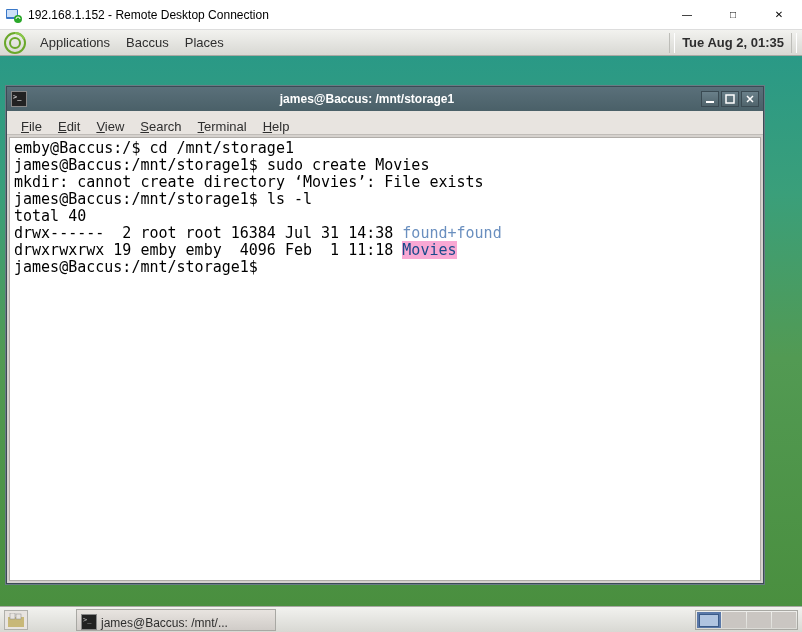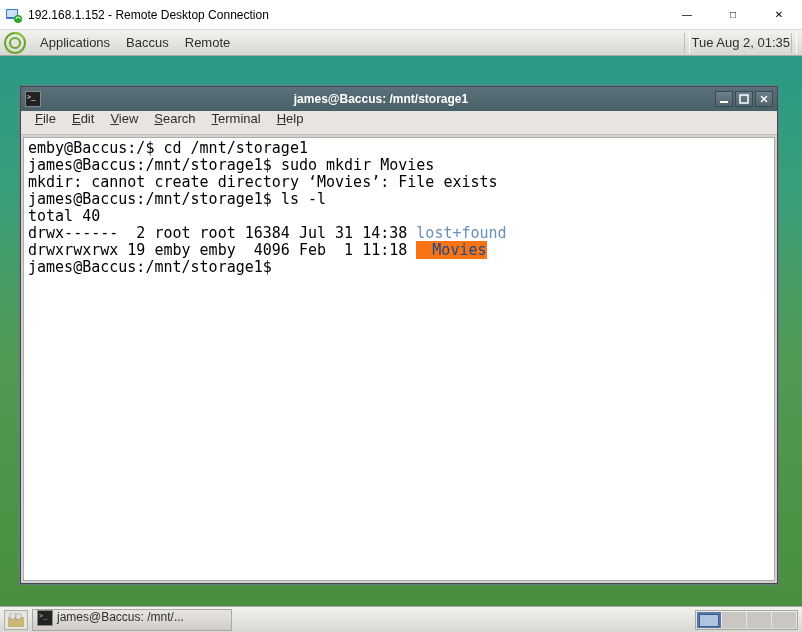--- a/index.html
+++ b/index.html
@@ -12,44 +12,44 @@
 .win-titlebar .title-text { flex: 1; font-size: 12px; color: #000; }
 .win-controls { display: flex; height: 100%; }
 .win-controls .btn { width: 46px; height: 100%; display: flex; align-items: center; justify-content: center; color: #000; font-family: "Segoe UI Symbol", sans-serif; font-size: 10px; }
 
 
 .mate-panel { height: 26px; background: linear-gradient(#f2f2ef, #d8d8d3); border-bottom: 1px solid #a8a8a3; display: flex; align-items: center; font-size: 13px; color: #2e2e2e; padding: 0 4px; }
 .mate-panel .distro-icon { width: 22px; height: 22px; margin-right: 6px; }
 .mate-panel .menu-item { padding: 0 8px; height: 100%; display: flex; align-items: center; cursor: pointer; }
 .mate-panel .spacer { flex: 1; }
 .mate-panel .sep { width: 6px; height: 20px; border-left: 1px solid #bdbdb8; border-right: 1px solid #fff; margin: 0 1px; }
-.mate-panel .clock { padding: 0 0; font-weight: normal; }
+.mate-panel .clock { padding: 0 6px; font-weight: bold; }
 
 
 .desktop { position: relative; width: 100%; height: calc(632px - 30px - 26px - 26px); background: linear-gradient(180deg, #2a9986 0%, #3a9f7a 25%, #529a53 55%, #4a8f3f 100%); overflow: hidden; }
 
 
-.term-window { position: absolute; left: 20px; top: 30px; width: 758px; height: 498px; border: 1px solid #3b4b55; background: #d6d2ce; box-shadow: 0 0 0 1px #6a7a84; display: flex; flex-direction: column; }
+.term-window { position: absolute; left: 6px; top: 30px; width: 758px; height: 498px; border: 1px solid #3b4b55; background: #d6d2ce; box-shadow: 0 0 0 1px #6a7a84; display: flex; flex-direction: column; }
 .term-titlebar { height: 24px; background: linear-gradient(#5a707a, #4a6068); color: #fff; display: flex; align-items: center; padding: 0 4px; font-size: 12px; font-weight: bold; }
 .term-titlebar .term-icon { width: 16px; height: 16px; margin-right: 6px; background: #222; border: 1px solid #888; position: relative; }
 .term-titlebar .term-icon::after { content: ">_"; color: #ccc; font-size: 7px; position: absolute; left: 1px; top: 1px; font-family: monospace; }
 .term-titlebar .tt-text { flex: 1; text-align: center; }
 .term-titlebar .tt-controls { display: flex; gap: 2px; }
 .term-titlebar .tt-btn { width: 18px; height: 16px; background: linear-gradient(#6a808a, #50646c); border: 1px solid #3a4a52; display: flex; align-items: center; justify-content: center; color: #fff; font-size: 10px; cursor: pointer; }
-.term-menubar { height: 24px; background: #e8e4e0; display: flex; align-items: flex-start; font-size: 13px; color: #2e2e2e; padding: 0 6px; border-bottom: 1px solid #c0bcb8; }
+.term-menubar { height: 24px; background: #e8e4e0; display: flex; align-items: flex-end; font-size: 13px; color: #2e2e2e; padding: 0 6px; border-bottom: 1px solid #c0bcb8; }
 .term-menubar .m { padding: 0 8px; cursor: pointer; }
 .term-menubar .m u { text-decoration: underline; }
 .term-body { flex: 1; background: #fff; border: 1px solid #b0aca8; margin: 2px; padding: 2px 4px; font-family: "DejaVu Sans Mono", "Consolas", monospace; font-size: 15px; line-height: 17px; color: #000; overflow: hidden; white-space: pre; }
 .term-body .dir-lf { color: #6a8fbf; }
-.term-body .dir-hl { background: #f97316; color: #1a4a8a; padding-left: 16px; }
+.term-body .dir-hl { background: #f9a8d4; color: #1a4a8a; }
 
 
 .mate-bottom { height: 26px; background: linear-gradient(#f2f2ef, #d8d8d3); border-top: 1px solid #a8a8a3; display: flex; align-items: center; font-size: 12px; color: #2e2e2e; padding: 0 4px; }
 .mate-bottom .showdesk { width: 24px; height: 20px; border: 1px solid #b0b0ab; margin-right: 4px; display:flex; align-items:center; justify-content:center; background:#e8e4e0; cursor:pointer; }
-.mate-bottom .task { display: flex; align-items: flex-start; height: 22px; padding: 0 8px 0 4px; border: 1px solid #a8a8a3; background: linear-gradient(#e8e4e0, #d0ccc8); cursor: pointer; gap: 4px; min-width: 200px; }
+.mate-bottom .task { display: flex; align-items: flex-end; height: 22px; padding: 0 8px 0 4px; border: 1px solid #a8a8a3; background: linear-gradient(#e8e4e0, #d0ccc8); cursor: pointer; gap: 4px; min-width: 200px; margin-left: 44px; }
 .mate-bottom .task .term-icon { width: 16px; height: 16px; background: #222; border: 1px solid #888; position: relative; }
 .mate-bottom .task .term-icon::after { content: ">_"; color: #ccc; font-size: 7px; position: absolute; left: 1px; top: 1px; font-family: monospace; }
 .mate-bottom .spacer { flex: 1; }
 .mate-bottom .pager { display: flex; gap: 1px; border: 1px solid #a8a8a3; padding: 1px; }
 .mate-bottom .pager .ws { width: 24px; height: 16px; background: #cac6c2; }
 .mate-bottom .pager .ws.active { background: #5a78a8; position: relative; }
 .mate-bottom .pager .ws.active::after { content: ""; position: absolute; left: 2px; top: 2px; width: 18px; height: 11px; background: #b0c4e0; border: 1px solid #3a5a88; }
 </style>
 </head>
 <body>
@@ -74,21 +74,21 @@
 <div class="mate-panel">
   <span class="distro-icon">
     <svg viewBox="0 0 22 22">
         <circle cx="11" cy="11" r="10" fill="none" stroke="#6aa82a" stroke-width="2"></circle>
         <circle cx="11" cy="11" r="5" fill="none" stroke="#6aa82a" stroke-width="2"></circle>
         <path d="M11 1 A10 10 0 0 1 20 7" stroke="#8ac84a" stroke-width="2" fill="none"></path>
       </svg>
   </span>
   <div class="menu-item">Applications</div>
   <div class="menu-item">Baccus</div>
-  <div class="menu-item">Remote</div>
+  <div class="menu-item">Places</div>
   <div class="spacer"></div>
   <div class="sep"></div>
   <div class="clock">Tue Aug  2, 01:35</div>
   <div class="sep"></div>
 </div>
 
 <div class="desktop">
   <div class="term-window">
     <div class="term-titlebar">
       <span class="term-icon"></span>
@@ -113,25 +113,25 @@
     </div>
     <div class="term-menubar">
       <div class="m"><u>F</u>ile</div>
       <div class="m"><u>E</u>dit</div>
       <div class="m"><u>V</u>iew</div>
       <div class="m"><u>S</u>earch</div>
       <div class="m"><u>T</u>erminal</div>
       <div class="m"><u>H</u>elp</div>
     </div>
     <div class="term-body"><span>emby@Baccus:/$ </span><span>cd /mnt/storage1</span>
-<span>james@Baccus:/mnt/storage1$ </span><span>sudo mkdir Movies</span>
+<span>james@Baccus:/mnt/storage1$ </span><span>sudo create Movies</span>
 <span>mkdir: cannot create directory ‘Movies’: File exists</span>
 <span>james@Baccus:/mnt/storage1$ </span><span>ls -l</span>
 <span>total 40</span>
-<span>drwx------  2 root root 16384 Jul 31 14:38 </span><span class="dir-lf">lost+found</span>
+<span>drwx------  2 root root 16384 Jul 31 14:38 </span><span class="dir-lf">found+found</span>
 <span>drwxrwxrwx 19 emby emby  4096 Feb  1 11:18 </span><span class="dir-hl">Movies</span>
 <span>james@Baccus:/mnt/storage1$ </span></div>
   </div>
 </div>
 
 <div class="mate-bottom">
   <div class="showdesk">
     <svg width="16" height="14" viewBox="0 0 16 14">
         <rect x="0" y="4" width="16" height="10" fill="#c8b878"></rect>
         <rect x="2" y="0" width="5" height="6" fill="#e8e4e0" stroke="#888" stroke-width="0.5"></rect>

